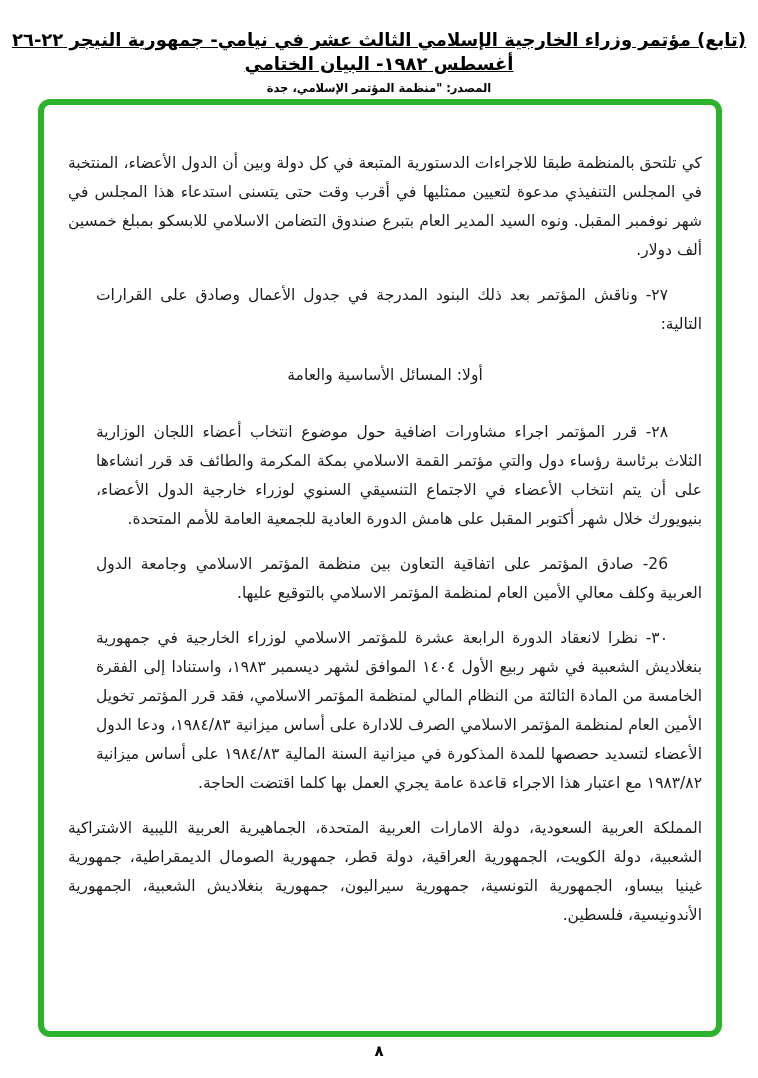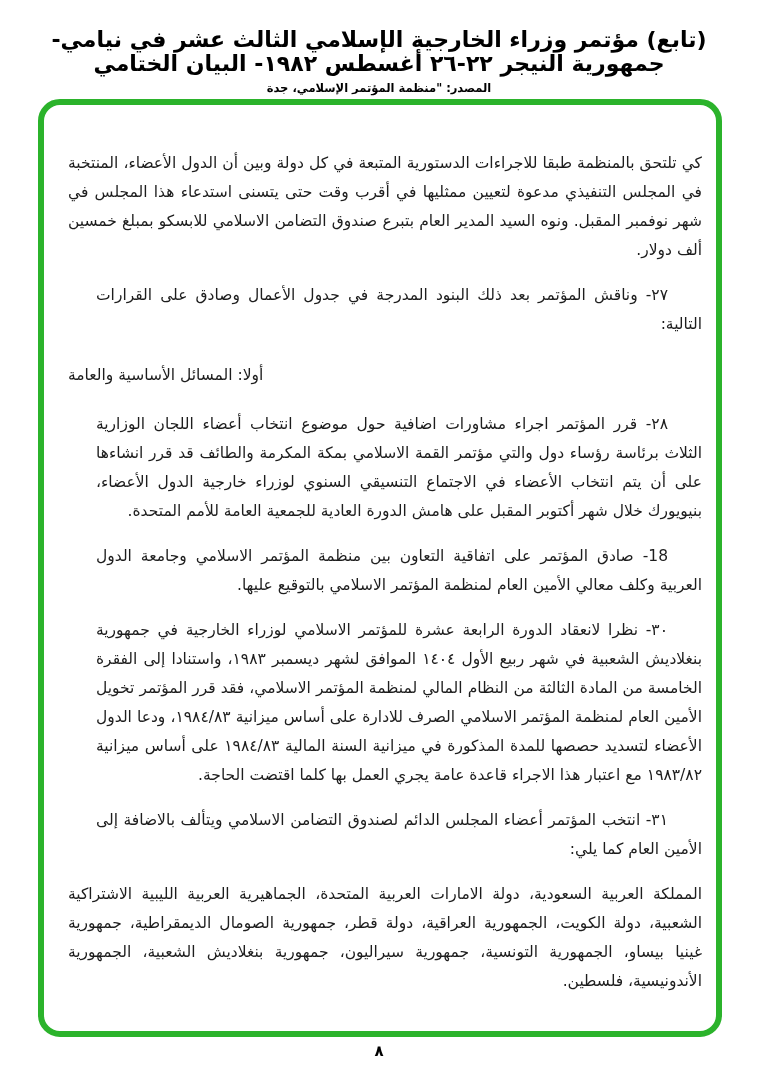--- a/index.html
+++ b/index.html
@@ -17,60 +17,61 @@
   .doc-header {
     position: absolute;
     top: 28px;
     left: 0;
     right: 0;
     text-align: center;
     direction: rtl;
     color: #000000;
   }
   .doc-title {
-    font-size: 22px;
+    font-size: 18px;
     font-weight: 700;
     letter-spacing: 0.2px;
     line-height: 24px;
     padding: 0 10px;
+    text-decoration: underline;
   }
   .doc-source {
     font-size: 11.5px;
     font-weight: 700;
     margin-top: 5px;
   }
   .page-frame {
     position: absolute;
     left: 38px;
     top: 99px;
     width: 672px;
     height: 926px;
     border: 6px solid #2bb32b;
-    border-radius: 22px;
+    border-radius: 12px;
     overflow: hidden;
     background: #ffffff;
   }
   .page-content {
     direction: rtl;
     text-align: justify;
     padding: 44px 14px 0 24px;
     font-size: 15.5px;
     line-height: 29px;
     color: #1d1d1d;
   }
   .page-content p {
     margin: 0 0 16px 0;
   }
   .page-content p.indent {
     text-indent: 34px;
     margin-left: 28px;
   }
   .page-content p.section-heading {
-    margin: 22px 0 20px 0;
-    text-align: left;
+    margin: 22px 0 28px 0;
+    text-align: center;
   }
   .page-footer {
     position: absolute;
     top: 1042px;
     left: 0;
     right: 0;
     text-align: center;
     font-size: 15px;
     font-weight: 700;
     color: #000000;
@@ -83,20 +84,19 @@
   <div class="doc-title">(تابع) مؤتمر وزراء الخارجية الإسلامي الثالث عشر في نيامي- جمهورية النيجر ٢٢-٢٦ أغسطس ١٩٨٢- البيان الختامي</div>
   <div class="doc-source">المصدر: "منظمة المؤتمر الإسلامي، جدة</div>
 </header>
 
 <div class="page-frame" style="border-color: rgb(43, 179, 43);">
   <div class="page-content">
     <p>كي تلتحق بالمنظمة طبقا للاجراءات الدستورية المتبعة في كل دولة وبين أن الدول الأعضاء، المنتخبة في المجلس التنفيذي مدعوة لتعيين ممثليها في أقرب وقت حتى يتسنى استدعاء هذا المجلس في شهر نوفمبر المقبل. ونوه السيد المدير العام بتبرع صندوق التضامن الاسلامي للابسكو بمبلغ خمسين ألف دولار.</p>
     <p class="indent">٢٧- وناقش المؤتمر بعد ذلك البنود المدرجة في جدول الأعمال وصادق على القرارات التالية:</p>
     <p class="section-heading">أولا: المسائل الأساسية والعامة</p>
     <p class="indent">٢٨- قرر المؤتمر اجراء مشاورات اضافية حول موضوع انتخاب أعضاء اللجان الوزارية الثلاث برئاسة رؤساء دول والتي مؤتمر القمة الاسلامي بمكة المكرمة والطائف قد قرر انشاءها على أن يتم انتخاب الأعضاء في الاجتماع التنسيقي السنوي لوزراء خارجية الدول الأعضاء، بنيويورك خلال شهر أكتوبر المقبل على هامش الدورة العادية للجمعية العامة للأمم المتحدة.</p>
-    <p class="indent">18- صادق المؤتمر على اتفاقية التعاون بين منظمة المؤتمر الاسلامي وجامعة الدول العربية وكلف معالي الأمين العام لمنظمة المؤتمر الاسلامي بالتوقيع عليها.</p>
+    <p class="indent">26- صادق المؤتمر على اتفاقية التعاون بين منظمة المؤتمر الاسلامي وجامعة الدول العربية وكلف معالي الأمين العام لمنظمة المؤتمر الاسلامي بالتوقيع عليها.</p>
     <p class="indent">٣٠- نظرا لانعقاد الدورة الرابعة عشرة للمؤتمر الاسلامي لوزراء الخارجية في جمهورية بنغلاديش الشعبية في شهر ربيع الأول ١٤٠٤ الموافق لشهر ديسمبر ١٩٨٣، واستنادا إلى الفقرة الخامسة من المادة الثالثة من النظام المالي لمنظمة المؤتمر الاسلامي، فقد قرر المؤتمر تخويل الأمين العام لمنظمة المؤتمر الاسلامي الصرف للادارة على أساس ميزانية ١٩٨٤/٨٣، ودعا الدول الأعضاء لتسديد حصصها للمدة المذكورة في ميزانية السنة المالية ١٩٨٤/٨٣ على أساس ميزانية ١٩٨٣/٨٢ مع اعتبار هذا الاجراء قاعدة عامة يجري العمل بها كلما اقتضت الحاجة.</p>
-    <p class="indent">٣١- انتخب المؤتمر أعضاء المجلس الدائم لصندوق التضامن الاسلامي ويتألف بالاضافة إلى الأمين العام كما يلي:</p>
     <p>المملكة العربية السعودية، دولة الامارات العربية المتحدة، الجماهيرية العربية الليبية الاشتراكية الشعبية، دولة الكويت، الجمهورية العراقية، دولة قطر، جمهورية الصومال الديمقراطية، جمهورية غينيا بيساو، الجمهورية التونسية، جمهورية سيراليون، جمهورية بنغلاديش الشعبية، الجمهورية الأندونيسية، فلسطين.</p>
   </div>
 </div>
 
 <div class="page-footer">٨</div>
 
 </body></html>

